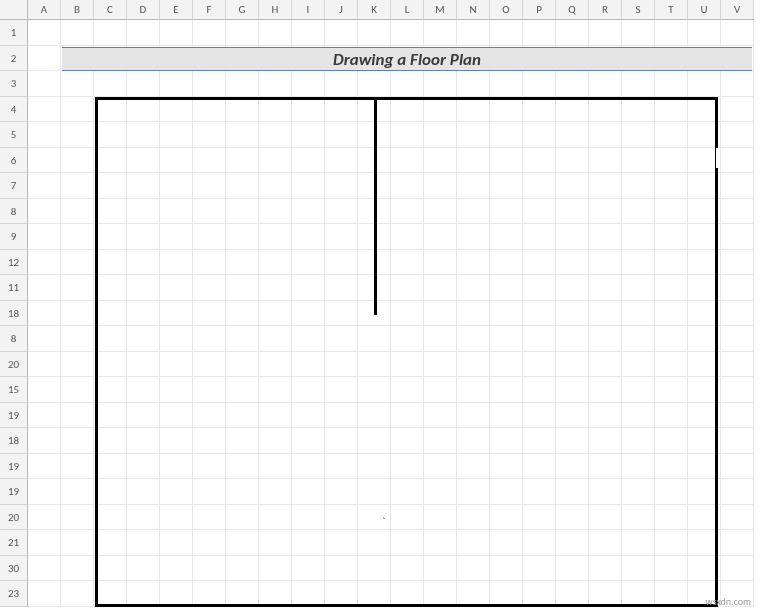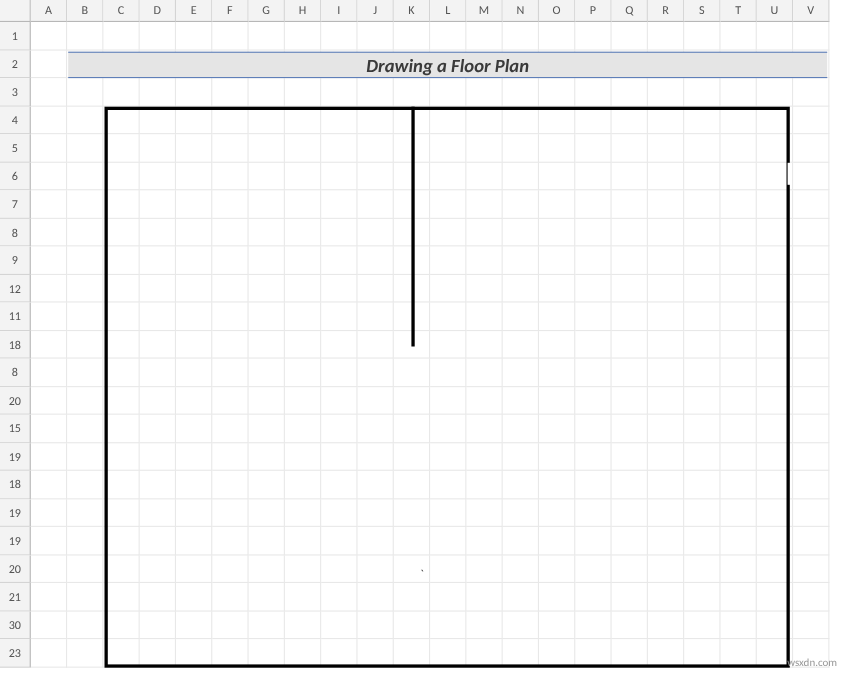--- a/index.html
+++ b/index.html
@@ -101,21 +101,21 @@
     .stray-char {
       position: absolute;
       left: 382px;
       top: 515px;
       font-size: 11px;
       color: #333;
       z-index: 9;
     }
     .watermark {
       position: absolute;
-      right: 10px;
+      right: 20px;
       bottom: 6px;
       font-size: 10px;
       color: #999;
       z-index: 20;
       margin-left: 36px;
     }
   </style>
 </head>
 <body>
 

